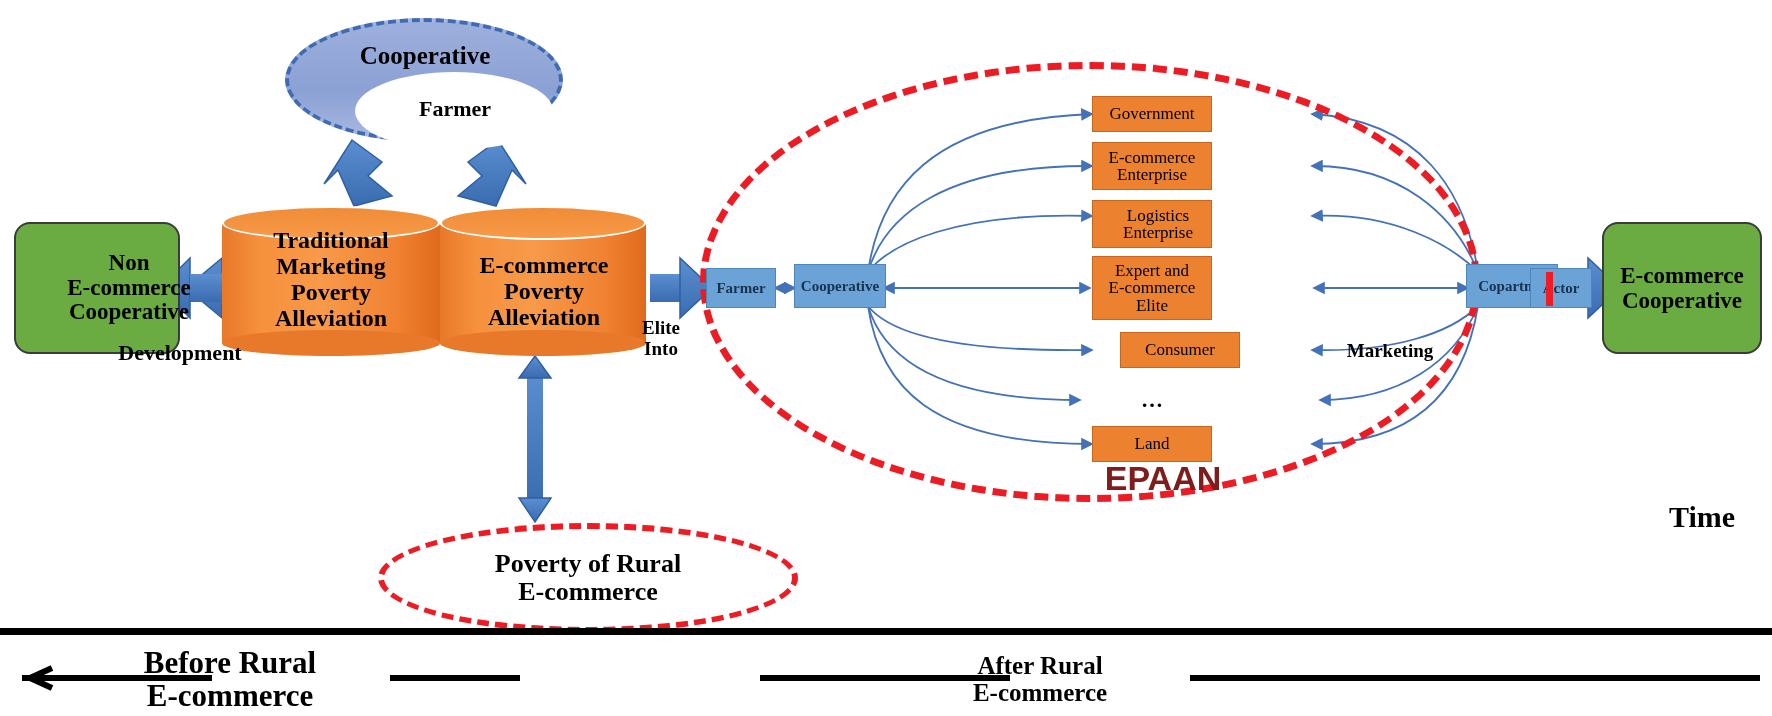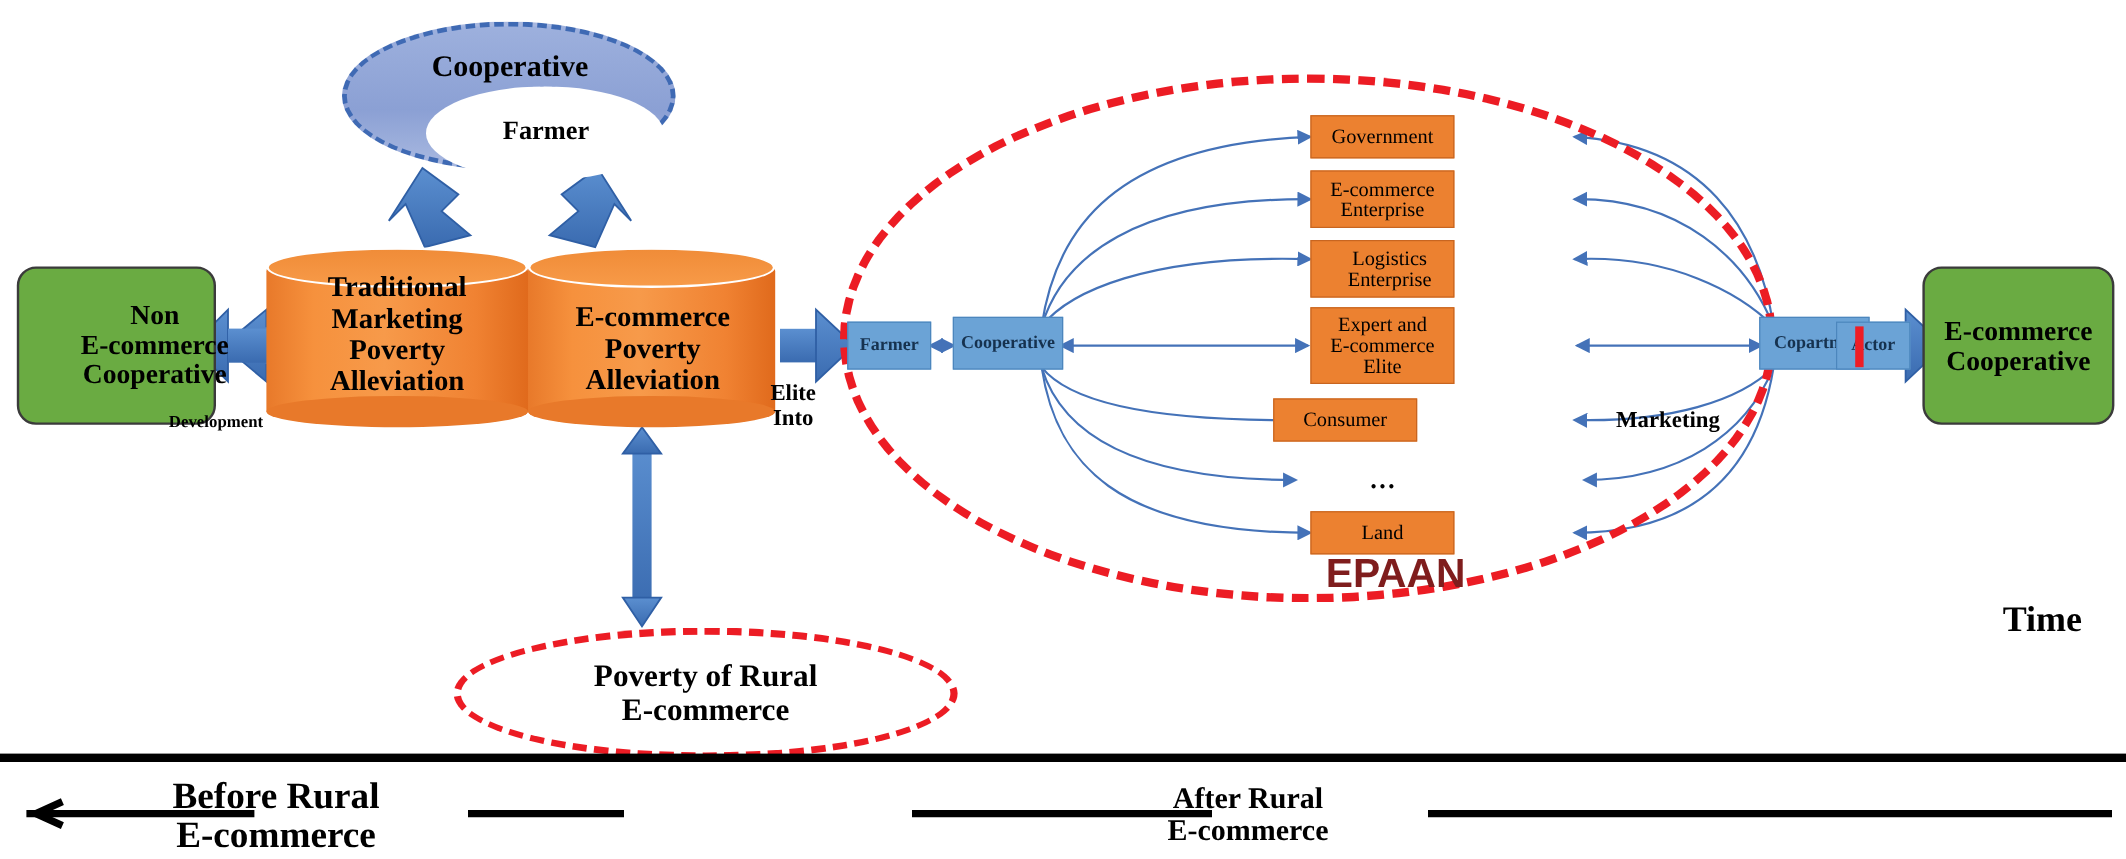--- a/index.html
+++ b/index.html
@@ -95,21 +95,21 @@
     position: absolute; left: 0; right: 0; bottom: 0; height: 26px;
     background: #e8792a;
     border-radius: 50%;
   }
   .cyl1 { left: 222px; top: 206px; width: 218px; height: 150px; }
   .cyl2 { left: 440px; top: 206px; width: 206px; height: 150px; }
   .lbl-cyl1 { left: 228px; top: 220px; width: 206px; height: 120px; font-size: 24px; }
   .lbl-cyl2 { left: 446px; top: 240px; width: 196px; height: 104px; font-size: 24px; }
 
   
-  .lbl-dev   { left: 112px; top: 340px; width: 136px; height: 26px; font-size: 14px; }
+  .lbl-dev   { left: 112px; top: 340px; width: 136px; height: 26px; font-size: 22px; }
   .lbl-enter { left: 630px; top: 310px; width: 62px; height: 58px; font-size: 19px; line-height: 1.1;}
   .lbl-upgr  { left: 1330px; top: 338px; width: 120px; height: 26px; font-size: 19px; }
   .lbl-time  { left: 1642px; top: 500px; width: 120px; height: 34px; font-size: 30px; }
 
   
   .onode {
     position: absolute;
     background: #ec8130;
     border: 1px solid #c86520;
     display: flex; align-items: center; justify-content: center;
@@ -268,21 +268,21 @@
   <div class="red-tick"></div>
 
   <div class="onode" style="left:1092px;top:96px;width:120px;height:36px;font-size:17px;">Government</div>
   <div class="onode" style="left:1092px;top:142px;width:120px;height:48px;font-size:17px;">E-commerce
 Enterprise</div>
   <div class="onode" style="left:1092px;top:200px;width:120px;height:48px;font-size:17px;padding-left:12px;">Logistics
 Enterprise</div>
   <div class="onode" style="left:1092px;top:256px;width:120px;height:64px;font-size:17px;">Expert and
 E-commerce
 Elite</div>
-  <div class="onode" style="left:1061px;top:332px;width:120px;height:36px;font-size:17px;">Consumer</div>
+  <div class="onode" style="left:1120px;top:332px;width:120px;height:36px;font-size:17px;">Consumer</div>
   <div class="dots" style="left:1092px;top:384px;width:120px;height:32px;font-size:22px;">…</div>
   <div class="onode" style="left:1092px;top:426px;width:120px;height:36px;font-size:17px;">Land</div>
 
   <div class="abs green-box gb-right"></div>
   <div class="txt lbl-gb-right">E-commerce
 Cooperative</div>
 
   <div class="txt lbl-time">Time</div>
   <div class="tl-axis"></div>
 

